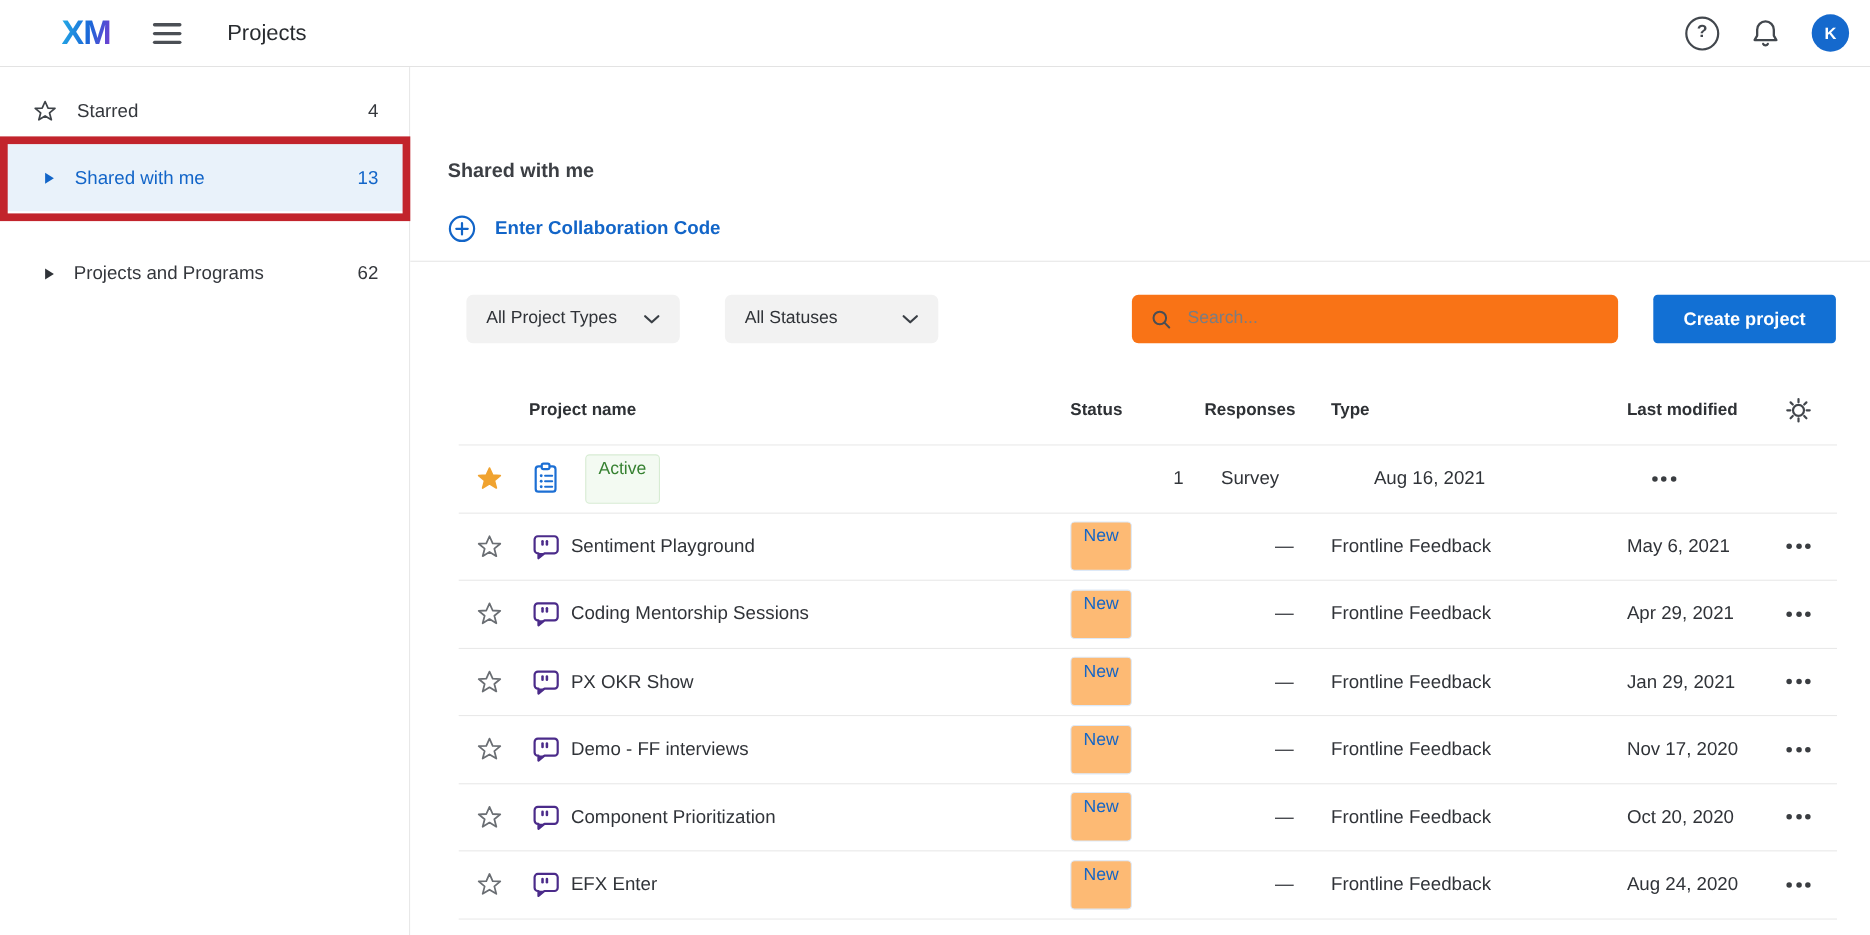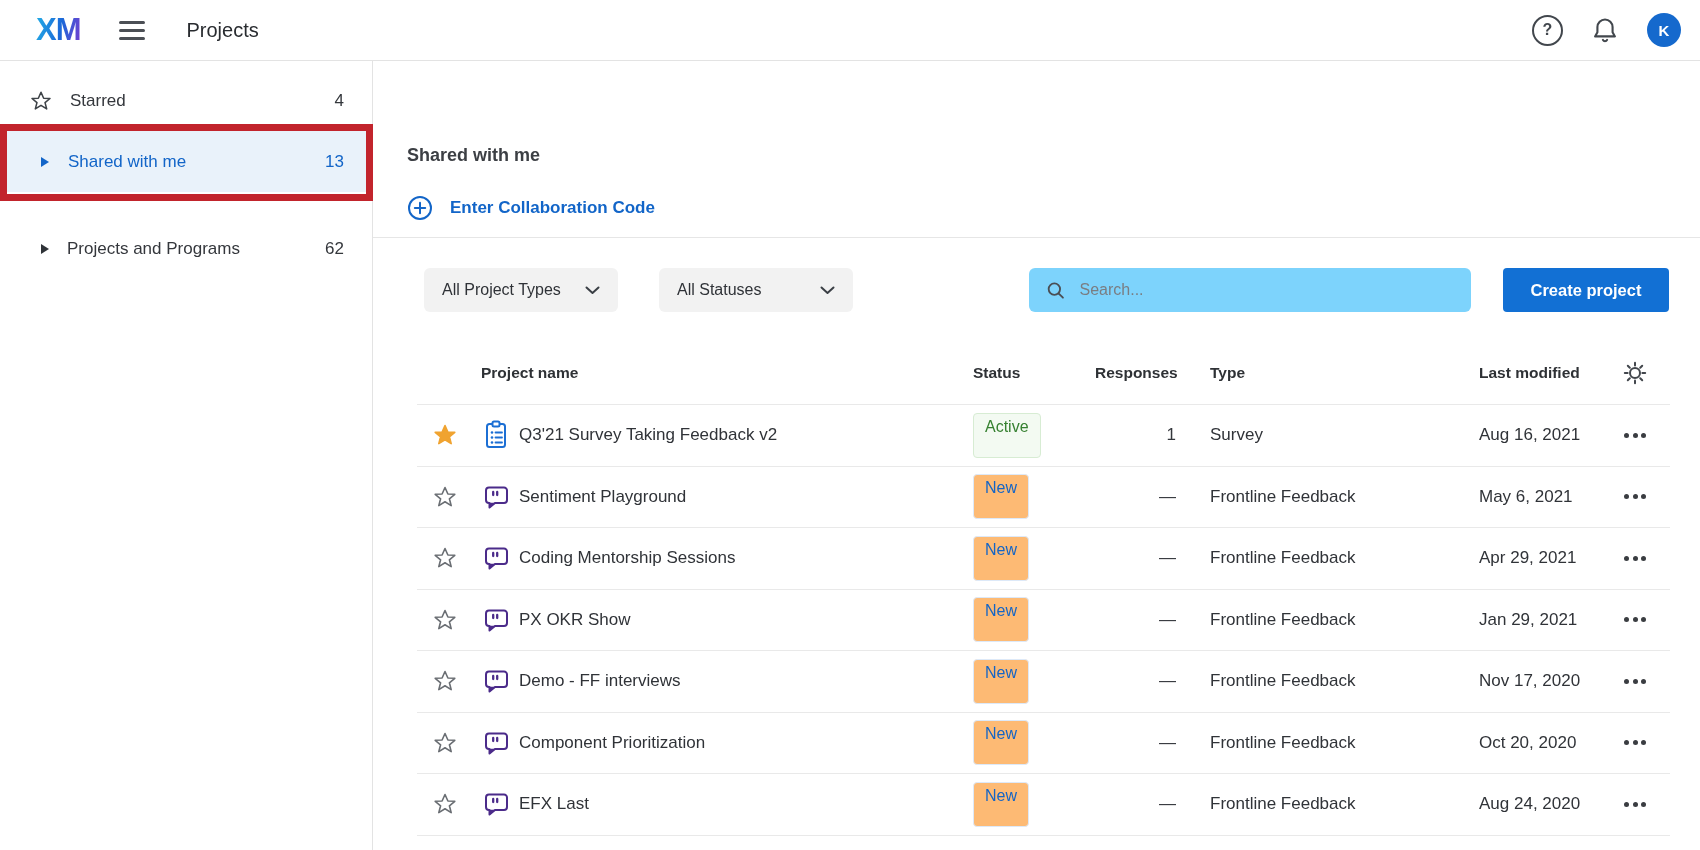--- a/index.html
+++ b/index.html
@@ -1,20 +1,20 @@
 <!DOCTYPE html>
 <html><head>
 <meta charset="utf-8">
 <style>
   * { box-sizing: border-box; margin: 0; padding: 0; }
   html,body { width:1700px; height:850px; overflow:hidden; }
   body { font-family:"Liberation Sans", sans-serif; background:#fff; color:#33363b; position:relative; }
 
   
-  .topbar { height:61px; border-bottom:1px solid #e3e3e3; display:flex; align-items:center; padding:0 19px 0 36px; background:#fff; }
+  .topbar { height:61px; border-bottom:1px solid #e3e3e3; display:flex; align-items:center; padding:0 19px 0 56px; background:#fff; }
   .logo { font-size:31px; font-weight:800; letter-spacing:-1px;
           background:linear-gradient(100deg,#23aee6 0%,#1b67d8 55%,#7a3bd0 100%);
           -webkit-background-clip:text; background-clip:text; color:transparent; cursor:pointer; }
   .hamburger { margin-left:38px; display:flex; flex-direction:column; gap:5px; cursor:pointer; padding:4px 0; }
   .hamburger span { width:26px; height:3px; border-radius:1.5px; background:#4b4f55; }
   .page-title { margin-left:42px; font-size:20px; font-weight:500; color:#282b2f; }
   .topbar-right { margin-left:auto; display:flex; align-items:center; gap:28px; }
   .help-circle { width:31px; height:31px; border:2px solid #42474d; border-radius:50%; display:flex; align-items:center; justify-content:center;
                  font-size:16px; font-weight:700; color:#42474d; cursor:pointer; }
   .avatar { width:34px; height:34px; border-radius:50%; background:#1569cd; color:#fff; font-size:15px; font-weight:700;
@@ -40,21 +40,21 @@
   .heading { position:absolute; top:84px; left:34px; font-size:18px; color:#3c3f44; }
   .collab-row { position:absolute; top:134px; left:34px; display:flex; align-items:center; gap:17px; cursor:pointer; }
   .collab-label { font-size:17px; font-weight:600; color:#1265c8; }
   .main-divider { position:absolute; top:176px; left:0; right:0; height:1px; background:#e6e6e6; }
 
   .filters { position:absolute; top:207px; left:0; right:0; height:44px; display:flex; align-items:center; padding:0 31px 0 51px; }
   .dropdown { width:194px; height:44px; background:#f2f2f2; border-radius:6px; display:flex; align-items:center;
               padding:0 18px; font-size:16px; color:#2f3237; cursor:pointer; }
   .dropdown .chev { margin-left:auto; display:flex; }
   .dropdown + .dropdown { margin-left:41px; }
-  .searchbox { margin-left:auto; width:442px; height:44px; background:#7dd3fc; border-radius:6px; display:flex; align-items:center; padding:0 14px 0 18px; }
+  .searchbox { margin-left:auto; width:442px; height:44px; background:#f97316; border-radius:6px; display:flex; align-items:center; padding:0 14px 0 18px; }
   .searchbox input { border:none; outline:none; background:transparent; font-size:16px; color:#2f3237; margin-left:15px; width:100%;
                      font-family:"Liberation Sans", sans-serif; }
   .searchbox input::placeholder { color:#7a7d82; }
   .create-btn { margin-left:32px; width:166px; height:44px; background:#1270d4; border:none; border-radius:4px; color:#fff;
                 font-size:16.5px; font-weight:600; cursor:pointer; font-family:"Liberation Sans", sans-serif; }
 
   
   .table { position:absolute; top:286px; left:0; right:0; bottom:0; }
   .t-grid { display:grid; grid-template-columns:56px 46px 1fr 135px 100px 230px 175px 70px; align-items:center; margin:0 30px 0 44px; }
   .t-head { height:52px; font-size:15.5px; font-weight:700; color:#2e3135; }
@@ -200,21 +200,20 @@
         <rect x="9.5" y="1.5" width="7" height="5" rx="1.5" fill="#fff" stroke="#1c6fd4" stroke-width="2"></rect>
         <circle cx="9" cy="12.5" r="1.3" fill="#1c6fd4"></circle>
               <circle cx="9" cy="17.5" r="1.3" fill="#1c6fd4"></circle>
               <circle cx="9" cy="22.5" r="1.3" fill="#1c6fd4"></circle>
         <line x1="12.5" y1="12.5" x2="19" y2="12.5" stroke="#1c6fd4" stroke-width="1.8" stroke-linecap="round"></line>
         <line x1="12.5" y1="17.5" x2="19" y2="17.5" stroke="#1c6fd4" stroke-width="1.8" stroke-linecap="round"></line>
         <line x1="12.5" y1="22.5" x2="19" y2="22.5" stroke="#1c6fd4" stroke-width="1.8" stroke-linecap="round"></line>
       </svg>
 
     </div>
-    <div class="c-name">Q3'21 Survey Taking Feedback v2</div>
     <div class="c-status"><span class="badge badge-active">Active</span></div>
     <div class="c-resp">1</div>
     <div class="c-type">Survey</div>
     <div class="c-mod">Aug 16, 2021</div>
     <div class="c-actions">
             <i></i>
             <i></i>
             <i></i>
           </div>
   </div>
@@ -362,21 +361,21 @@
     </div>
     <div class="c-icon">
 
       <svg width="28" height="28" viewBox="0 0 28 28" fill="none">
         <path d="M7 4.5h15a3 3 0 0 1 3 3V17a3 3 0 0 1-3 3H13l-5.5 4.5V20H7a3 3 0 0 1-3-3V7.5a3 3 0 0 1 3-3z" stroke="#4b2b8a" stroke-width="2" stroke-linejoin="round"></path>
         <path d="M8 19.8v4.7l5.7-4.7z" fill="#4b2b8a"></path>
         <line x1="11.2" y1="9" x2="11.2" y2="12" stroke="#4b2b8a" stroke-width="2.3" stroke-linecap="round"></line>
         <line x1="15.2" y1="9" x2="15.2" y2="12" stroke="#4b2b8a" stroke-width="2.3" stroke-linecap="round"></line>
       </svg>
     </div>
-    <div class="c-name">EFX Last</div>
+    <div class="c-name">EFX Enter</div>
     <div class="c-status"><span class="badge badge-new">New</span></div>
     <div class="c-resp">—</div>
     <div class="c-type">Frontline Feedback</div>
     <div class="c-mod">Aug 24, 2020</div>
     <div class="c-actions">
             <i></i>
             <i></i>
             <i></i>
           </div>
   </div>

